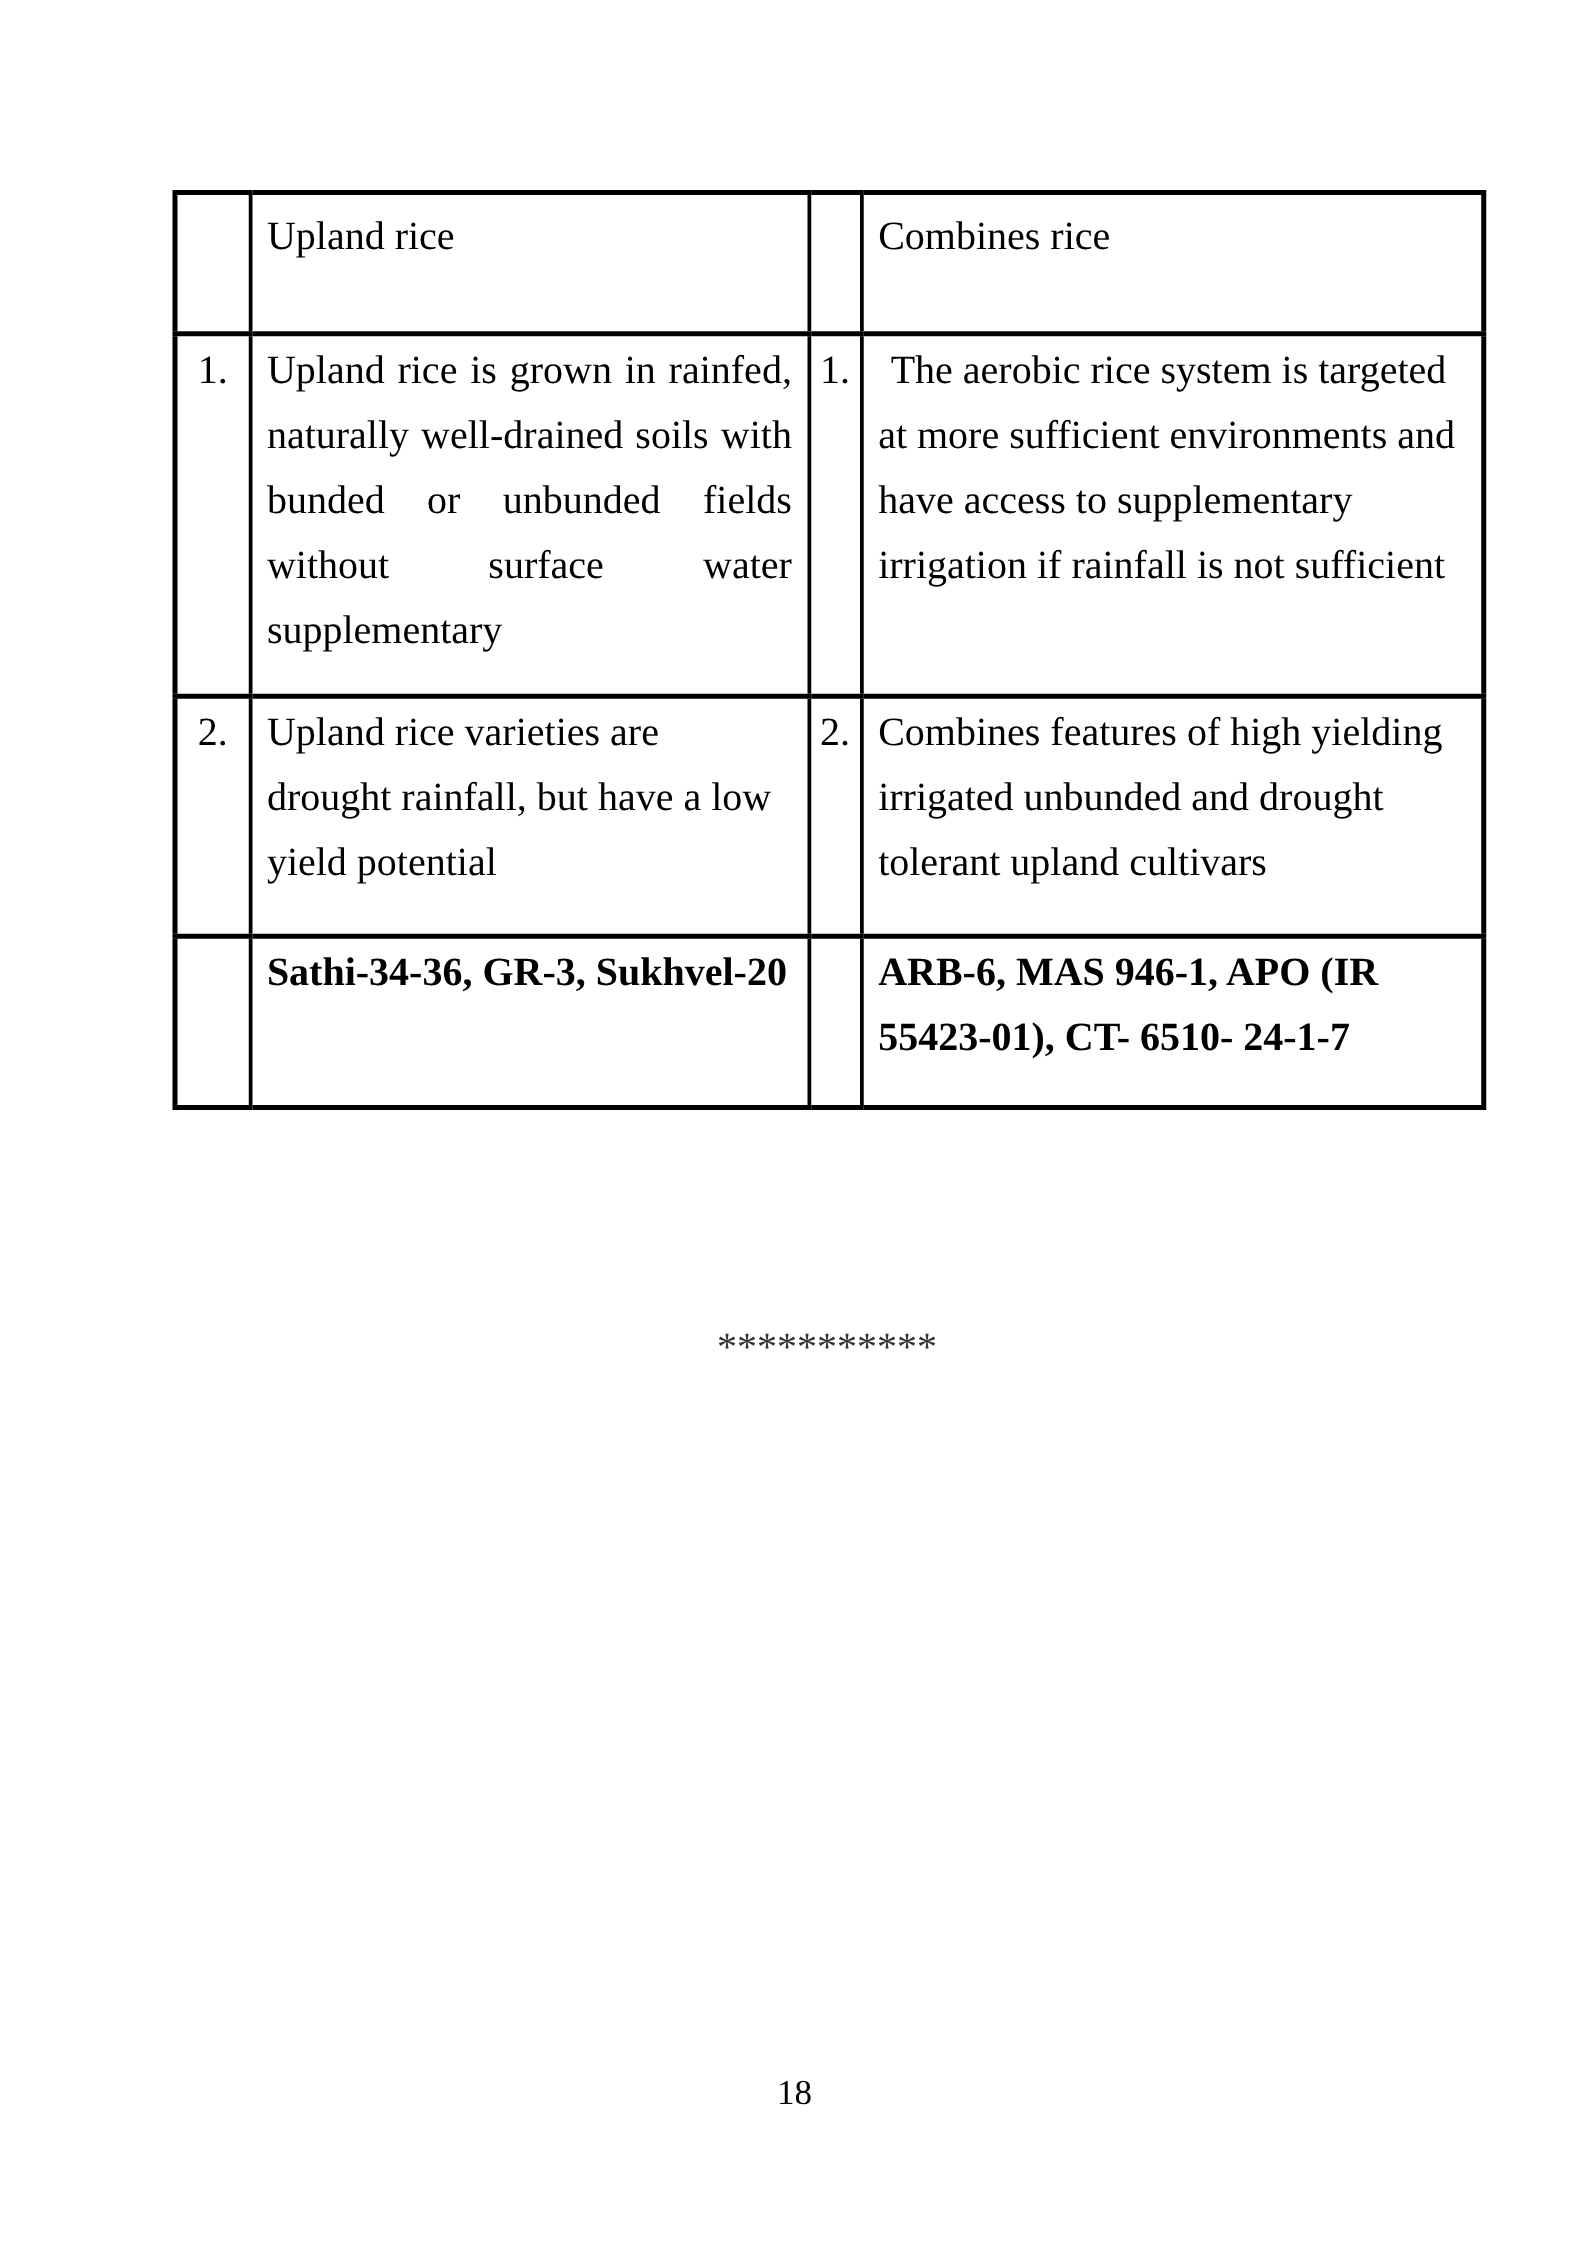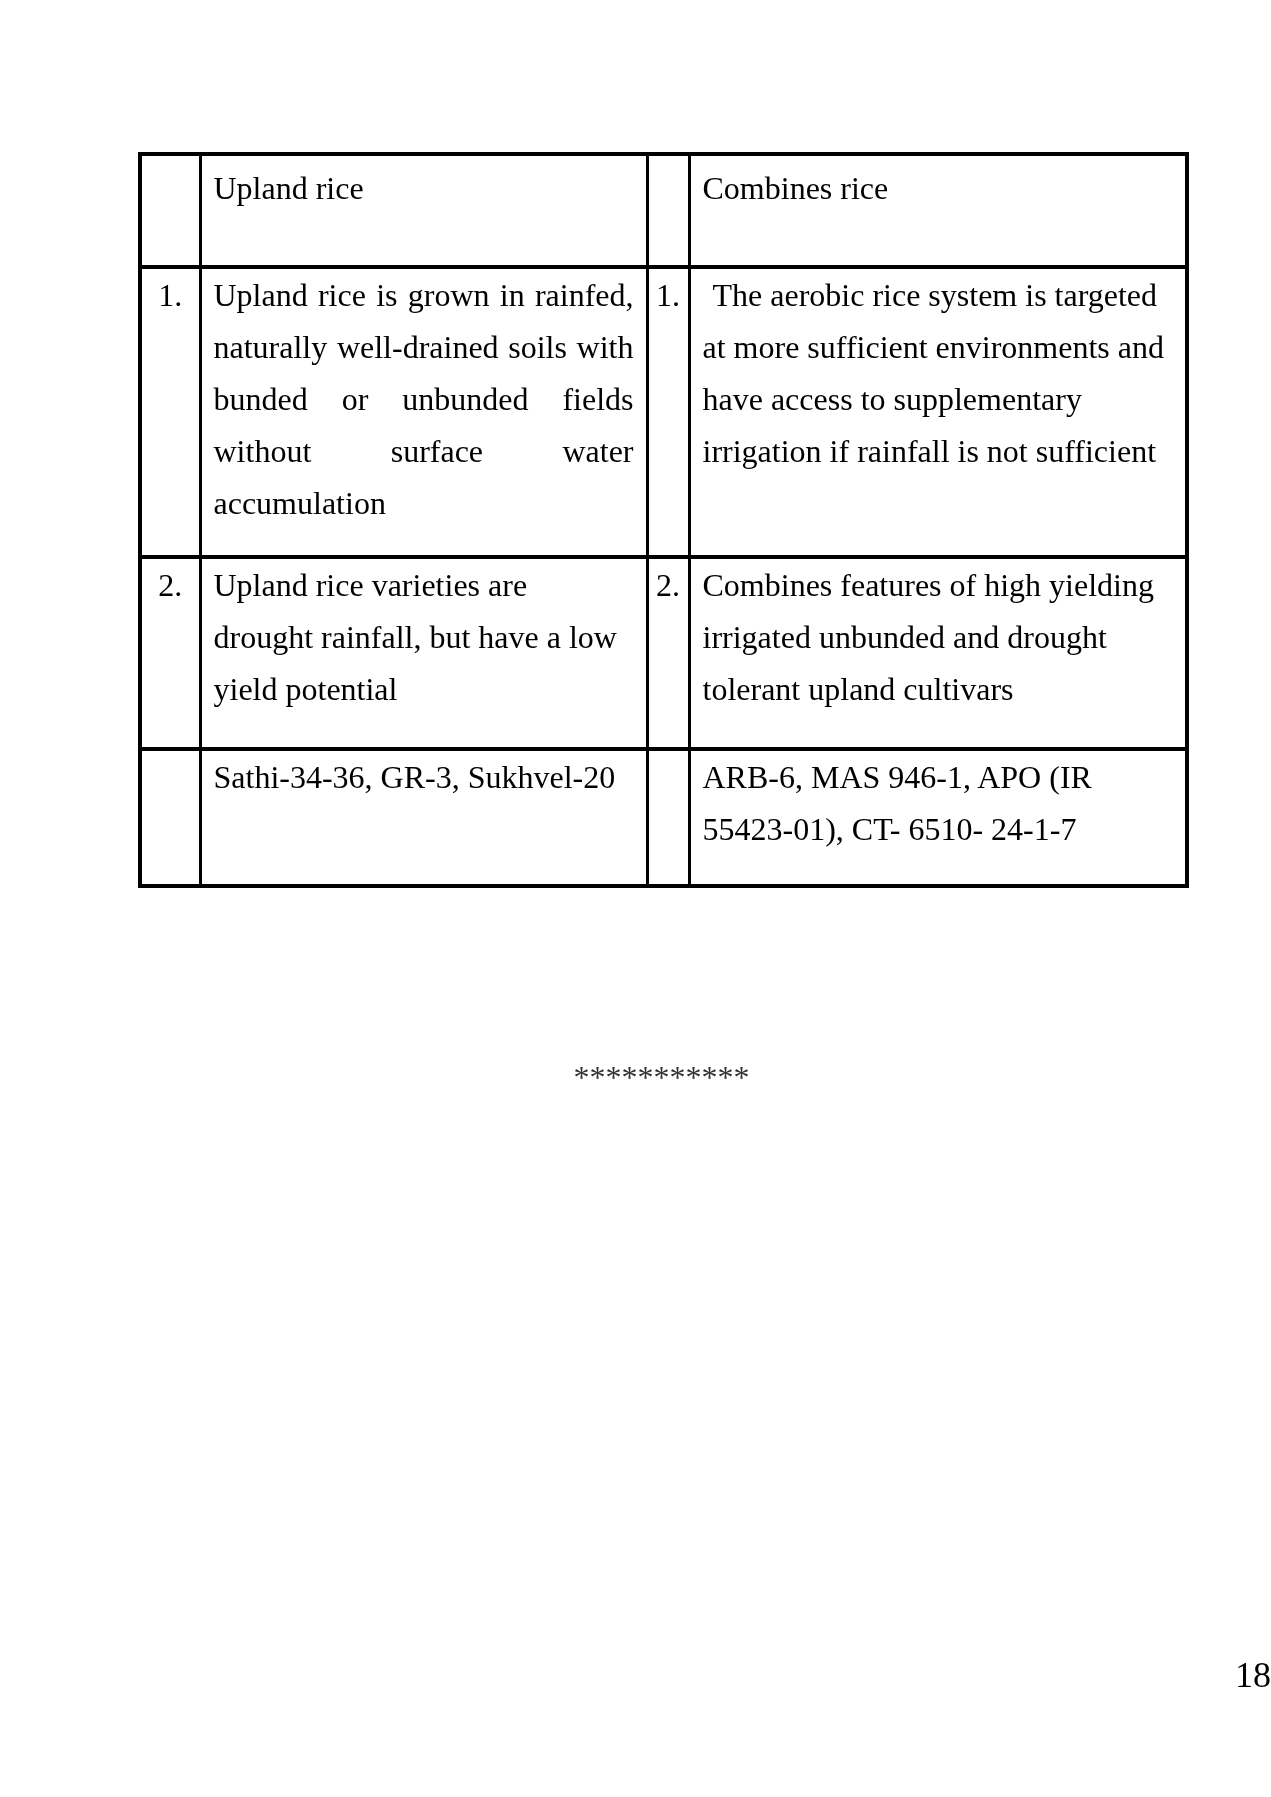--- a/index.html
+++ b/index.html
@@ -35,41 +35,41 @@
     padding: 0 12px;
     overflow: hidden;
   }
   table.cmp td.num {
     text-align: center;
     padding: 0 2px;
   }
   tr.r-head td { height: 103px; padding-top: 6px; }
   tr.r-1 td    { height: 286px; }
   tr.r-2 td    { height: 188px; }
-  tr.r-3 td    { height: 133px; }
+  tr.r-3 td    { height: 133px; font-weight: bold; }
   td.justify { text-align: justify; }
   td.indent-first { text-indent: 10px; }
   .separator {
     position: absolute;
     left: 138px;
     top: 1051px;
     width: 1047px;
     text-align: center;
     font-size: 32px;
     line-height: 52px;
     color: #333330;
     letter-spacing: 0px;
   }
   .pageno {
     position: absolute;
     left: 0;
     top: 1649px;
     width: 1271px;
-    text-align: right;
-    font-size: 36px;
+    text-align: center;
+    font-size: 28px;
     line-height: 52px;
     color: #000000;
   }
 </style>
 </head>
 <body>
 
 <div class="page">
 
   <table class="cmp">
@@ -81,21 +81,21 @@
     </colgroup>
     <tbody>
       <tr class="r-head">
         <td class="num"></td>
         <td class="txt">Upland rice</td>
         <td class="num"></td>
         <td class="txt">Combines rice</td>
       </tr>
       <tr class="r-1">
         <td class="num">1.</td>
-        <td class="txt justify">Upland rice is grown in rainfed, naturally well-drained soils with bunded or unbunded fields without surface water accumulation</td>
+        <td class="txt justify">Upland rice is grown in rainfed, naturally well-drained soils with bunded or unbunded fields without surface water supplementary</td>
         <td class="num">1.</td>
         <td class="txt indent-first">The aerobic rice system is targeted at more sufficient environments and have access to supplementary irrigation if rainfall is not sufficient</td>
       </tr>
       <tr class="r-2">
         <td class="num">2.</td>
         <td class="txt">Upland rice varieties are drought rainfall, but have a low yield potential</td>
         <td class="num">2.</td>
         <td class="txt">Combines features of high yielding irrigated unbunded and drought tolerant upland cultivars</td>
       </tr>
       <tr class="r-3">

